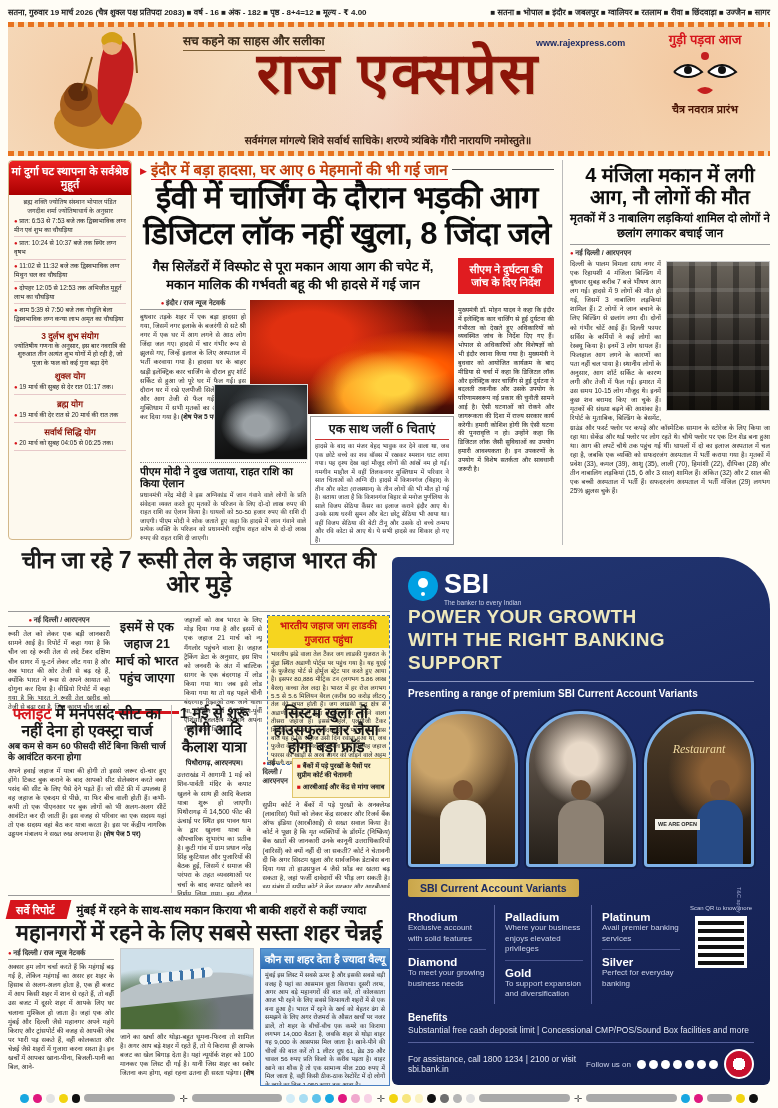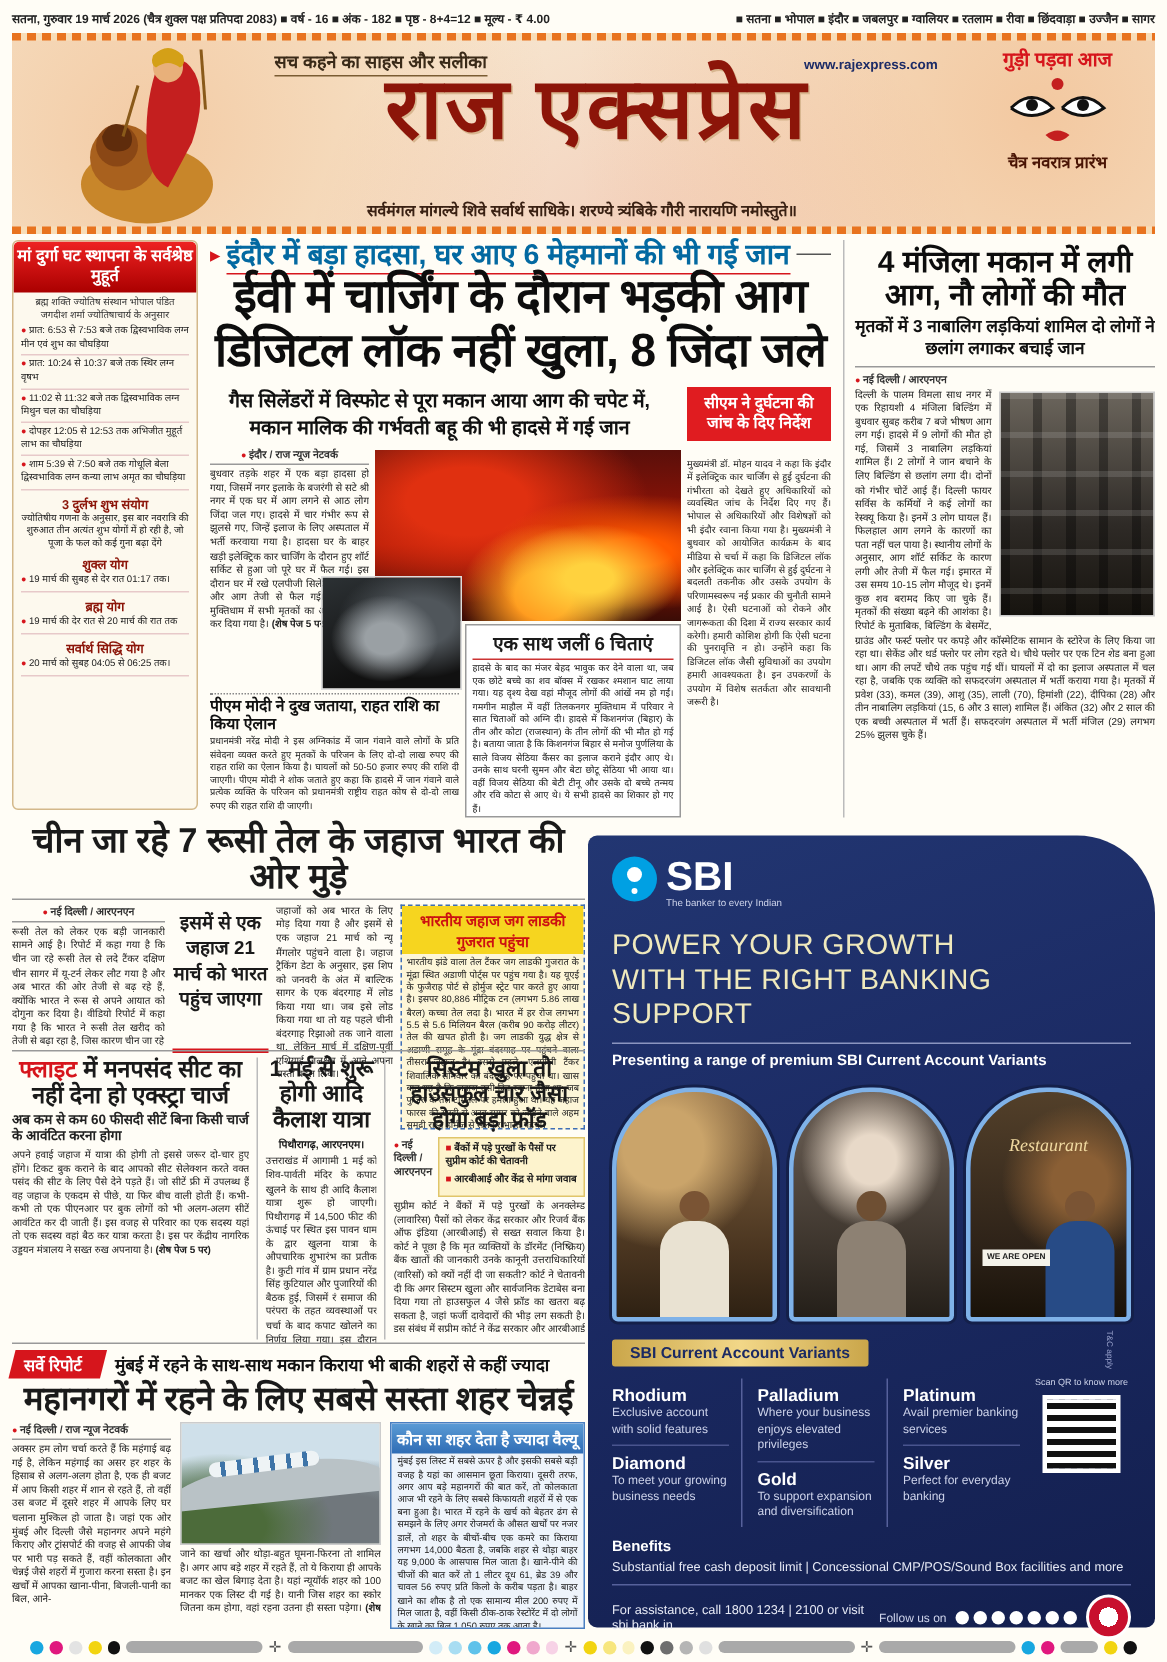--- a/index.html
+++ b/index.html
@@ -44,21 +44,21 @@
   .mu-item{font-size:6.4px;line-height:1.32;color:#222;margin:2px 0;border-bottom:1px solid #e7c9c9;padding-bottom:2px;}
   .mu-item::before{content:"● ";color:#d6151c;font-size:6px;}
   .mu-sub{font-size:8.5px;font-weight:900;color:#8c1509;text-align:center;margin:3px 0 1px;}
   .mu-txt{font-size:6.4px;line-height:1.32;color:#222;text-align:center;}
 
   
   .lead{top:160px;left:140px;width:414px;height:385px;}
   .kicker{top:0;left:0;right:0;height:18px;display:flex;align-items:center;gap:4px;}
   .kicker .ln{flex:1;border-top:1.5px solid #555;}
   .kicker-arrow::before{content:"▶";color:#d6151c;font-size:9px;}
-  .kicker-text{font-size:19px;font-weight:900;color:#0369a1;border-bottom:1px solid #d6151c;white-space:nowrap;}
+  .kicker-text{font-size:15px;font-weight:900;color:#c2410c;border-bottom:1px solid #d6151c;white-space:nowrap;}
   .hl{left:0;right:0;text-align:center;font-size:31px;font-weight:900;color:#0d0d0d;line-height:1;letter-spacing:-.5px;}
   .hl1{top:22px;} .hl2{top:58px;}
   .lead-sub{top:98px;left:0;width:306px;font-size:13px;font-weight:bold;color:#111;line-height:1.35;text-align:center;}
   .cm-box{top:98px;left:318px;width:96px;background:#e01c20;color:#fff;font-size:10.5px;font-weight:900;text-align:center;padding:5px 3px;box-sizing:border-box;line-height:1.25;}
   .lead-byline{top:138px;left:0;width:106px;text-align:center;border-bottom:1px solid #999;padding-bottom:2px;}
   .lead-colA{top:152px;left:0;width:106px;height:148px;}
   .pm-sec{top:302px;left:0;width:166px;bottom:0;border-top:1px dotted #888;padding-top:2px;}
   .pm-head{font-size:10.5px;font-weight:900;color:#111;margin-bottom:2px;line-height:1.15;}
   .firephoto{top:140px;left:110px;width:204px;height:114px;background:
     radial-gradient(ellipse at 70% 75%, #ffd23e 0 8%, transparent 30%),
@@ -79,21 +79,21 @@
   .d-kick{background:#161616;color:#fff;font-size:11.5px;font-weight:900;text-align:center;padding:3px 2px;}
   .d-hl{font-size:20px;font-weight:900;line-height:1.1;text-align:center;margin:4px 0 3px;color:#0d0d0d;}
   .d-sub{font-size:11.5px;font-weight:bold;text-align:center;line-height:1.3;color:#111;border-bottom:1px solid #999;padding-bottom:3px;margin-bottom:3px;}
   .bldg{float:right;width:104px;height:150px;margin:2px 0 3px 5px;background:
     repeating-linear-gradient(180deg, rgba(255,255,255,.12) 0 4px, transparent 4px 26px),
     repeating-linear-gradient(90deg, rgba(0,0,0,.35) 0 6px, transparent 6px 22px),
     linear-gradient(180deg,#6b655c,#2e2a26 60%,#17140f);border:1px solid #ccc;box-sizing:border-box;}
 
   
   .oil{top:548px;left:8px;width:382px;height:150px;}
-  .oil-hl{font-size:23px;font-weight:900;text-align:center;line-height:1.05;border-bottom:1px solid #999;padding-bottom:3px;}
+  .oil-hl{font-size:23px;font-weight:900;text-align:center;line-height:1.05;border-bottom:1px solid #999;padding-bottom:15px;}
   .oil-row{display:flex;gap:5px;margin-top:3px;}
   .oil-c1{width:102px;}
   .oil-pq{width:64px;font-size:12.5px;font-weight:900;text-align:center;line-height:1.35;padding-top:4px;border-bottom:3px solid #d6151c;height:92px;}
   .oil-c2{width:78px;}
   .jag{flex:1;border:1px dashed #3f6fb5;background:#fdf6d8;box-sizing:border-box;}
   .jag-head{background:#f6d51f;color:#c11;font-size:10px;font-weight:900;text-align:center;padding:2px;}
   .jag-body{padding:2px 3px;font-size:6.2px;line-height:1.35;}
 
   
   .band{top:700px;left:8px;width:382px;height:193px;border-top:1px solid #999;padding-top:4px;box-sizing:border-box;display:flex;gap:0;}
@@ -133,21 +133,21 @@
   .bb-head{background:linear-gradient(#5b9bd5,#2f6db5);color:#fff;font-size:10.5px;font-weight:900;text-align:center;padding:3px 2px;}
   .bb-body{padding:2px 4px;font-size:6.2px;line-height:1.36;}
 
   
   .sbi{top:557px;left:392px;width:378px;height:528px;background:linear-gradient(160deg,#223672 0%,#1b2a63 45%,#131f4e 100%);border-radius:6px 52px 6px 6px;color:#fff;box-sizing:border-box;padding:14px 16px;}
   .sbi-logo-row{display:flex;align-items:flex-start;gap:6px;}
   .sbi-circle{width:30px;height:30px;border-radius:50%;background:#00a0e3;position:relative;}
   .sbi-circle::after{content:"";position:absolute;left:10px;top:7px;width:10px;height:10px;border-radius:50%;background:#fff;box-shadow:0 11px 0 -3px #fff;}
   .sbi-word{font-size:27px;font-weight:700;line-height:1;}
   .sbi-tag{font-size:6.5px;color:#cdd3ea;margin-top:1px;}
-  .sbi-hl{margin-top:14px;font-size:19px;font-weight:400;color:#efe9bd;line-height:1.2;letter-spacing:.3px;}
+  .sbi-hl{font-size:19px;font-weight:700;color:#efe9bd;line-height:1.2;letter-spacing:.3px;}
   .sbi-rule{border-top:1px solid #8b95c0;margin:7px 0 6px;}
   .sbi-sub{font-size:10px;font-weight:bold;color:#fff;}
   .arches{display:flex;gap:8px;margin-top:12px;justify-content:center;}
   .arch{width:108px;height:150px;border-radius:54px 54px 4px 4px;border:3px solid #7fb2e8;box-shadow:0 0 0 2px #14204a;overflow:hidden;position:relative;}
   .arch.a1{background:radial-gradient(circle at 30% 25%, #caa46a 0 20%, transparent 50%),linear-gradient(180deg,#8a6a45,#4a3categor520,#3a2a18);}
   .arch.a1{background:radial-gradient(circle at 30% 25%, #caa46a 0 20%, transparent 50%),linear-gradient(180deg,#8a6a45,#4a3520 70%,#2e2113);}
   .arch.a2{background:radial-gradient(circle at 50% 30%, #e8d9c8 0 14%, transparent 40%),linear-gradient(180deg,#6e6258,#3c342c 70%,#241f19);}
   .arch.a3{background:radial-gradient(circle at 70% 40%, #8a5f35 0 16%, transparent 45%),linear-gradient(180deg,#53402a,#2d2218 70%,#191209);}
   .person{position:absolute;left:50%;transform:translateX(-50%);bottom:0;width:46px;height:64px;border-radius:20px 20px 0 0;}
   .a1 .person{background:#e9e2d2;} .a1 .person::before{content:"";position:absolute;top:-20px;left:13px;width:20px;height:20px;border-radius:50%;background:#7a5434;}

